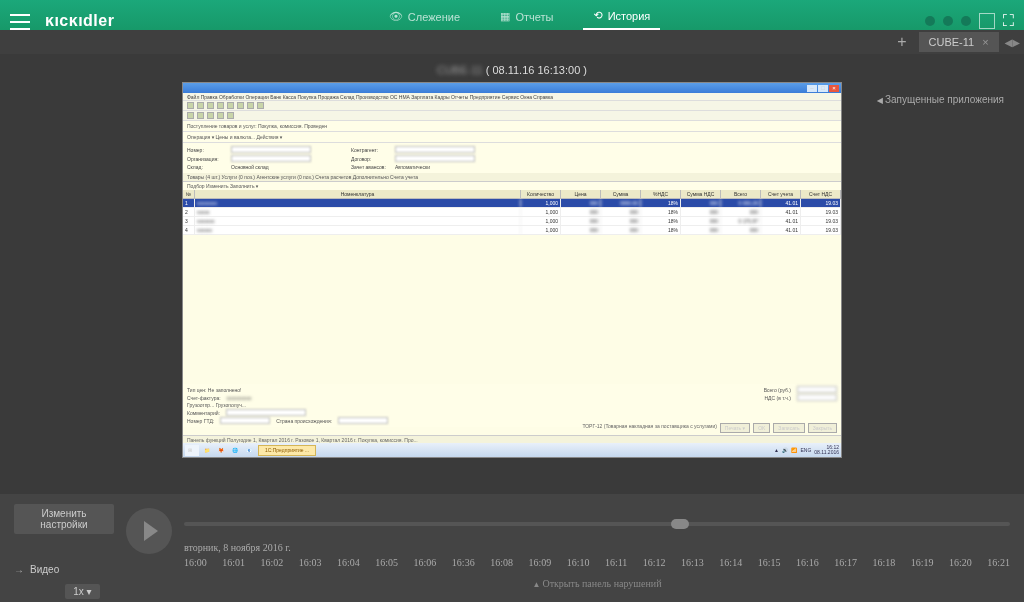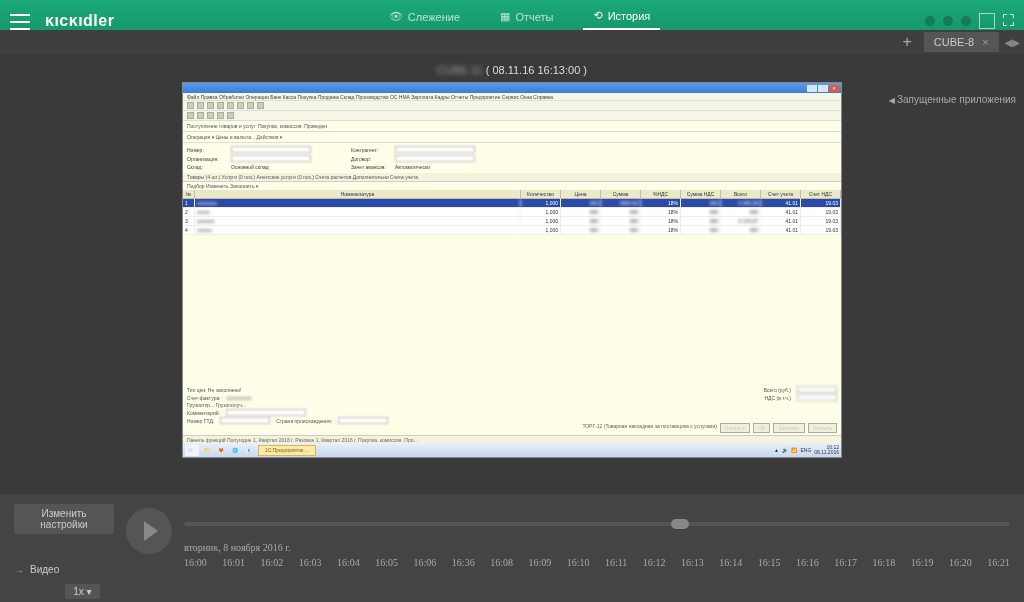--- a/index.html
+++ b/index.html
@@ -23,21 +23,21 @@
   .plus { color: #aaa; font-size: 16px; cursor: pointer; padding: 0 6px; }
   .session-tab { background: #555; padding: 4px 10px; display: flex; align-items: center; gap: 8px; font-size: 11px; }
   .session-tab .x { color: #999; cursor: pointer; }
   .nav-arrows { color: #888; font-size: 10px; cursor: pointer; }
 
   
   .content { background: #3a3a3a; height: 440px; position: relative; padding: 8px 0; }
   .timestamp-bar { text-align: center; color: #ddd; font-size: 11px; padding: 2px 0; }
   .blur { filter: blur(2px); color: #999; display: inline-block; }
   
-  .running-apps { position: absolute; right: 8px; top: 40px; color: #aaa; font-size: 10px; cursor: pointer; }
+  .running-apps { position: absolute; right: 20px; top: 40px; color: #aaa; font-size: 10px; cursor: pointer; }
   .running-apps::before { content: "◀ "; font-size: 8px; }
 
   
   .screenshot { background: #fefde6; width: 660px; height: 376px; margin: 4px auto 0; position: relative; border: 1px solid #888; }
   .win-titlebar { background: linear-gradient(#5a9de8, #3b7dd8); height: 10px; display: flex; justify-content: flex-end; align-items: center; padding: 0 2px; gap: 1px; }
   .win-btn { width: 10px; height: 7px; font-size: 6px; display: flex; align-items: center; justify-content: center; }
   .win-min { background: #d7e8fa; }
   .win-max { background: #d7e8fa; }
   .win-close { background: #e8573f; color: #fff; }
   
@@ -126,21 +126,21 @@
     <div class="dot"></div>
     <div class="dot"></div>
     <div class="header-icon"></div>
     <div class="fullscreen-icon">⛶</div>
   </div>
 </div>
 
 <div class="subheader">
   <div class="plus">+</div>
   <div class="session-tab">
-    <span>CUBE-8</span>
+    <span>CUBE-11</span>
     <span class="x">×</span>
   </div>
   <div class="nav-arrows">◀▶</div>
 </div>
 
 <div class="content">
   <div class="timestamp-bar">
     <span class="blur">CUBE-11</span>
     <span>( 08.11.16 16:13:00 )</span>
   </div>
@@ -362,14 +362,15 @@
         <span>16:13</span>
         <span>16:14</span>
         <span>16:15</span>
         <span>16:16</span>
         <span>16:17</span>
         <span>16:18</span>
         <span>16:19</span>
         <span>16:20</span>
         <span>16:21</span>
       </div>
+    <div class="violations-btn">Открыть панель нарушений</div>
   </div>
 </div>
 
 </body></html>

